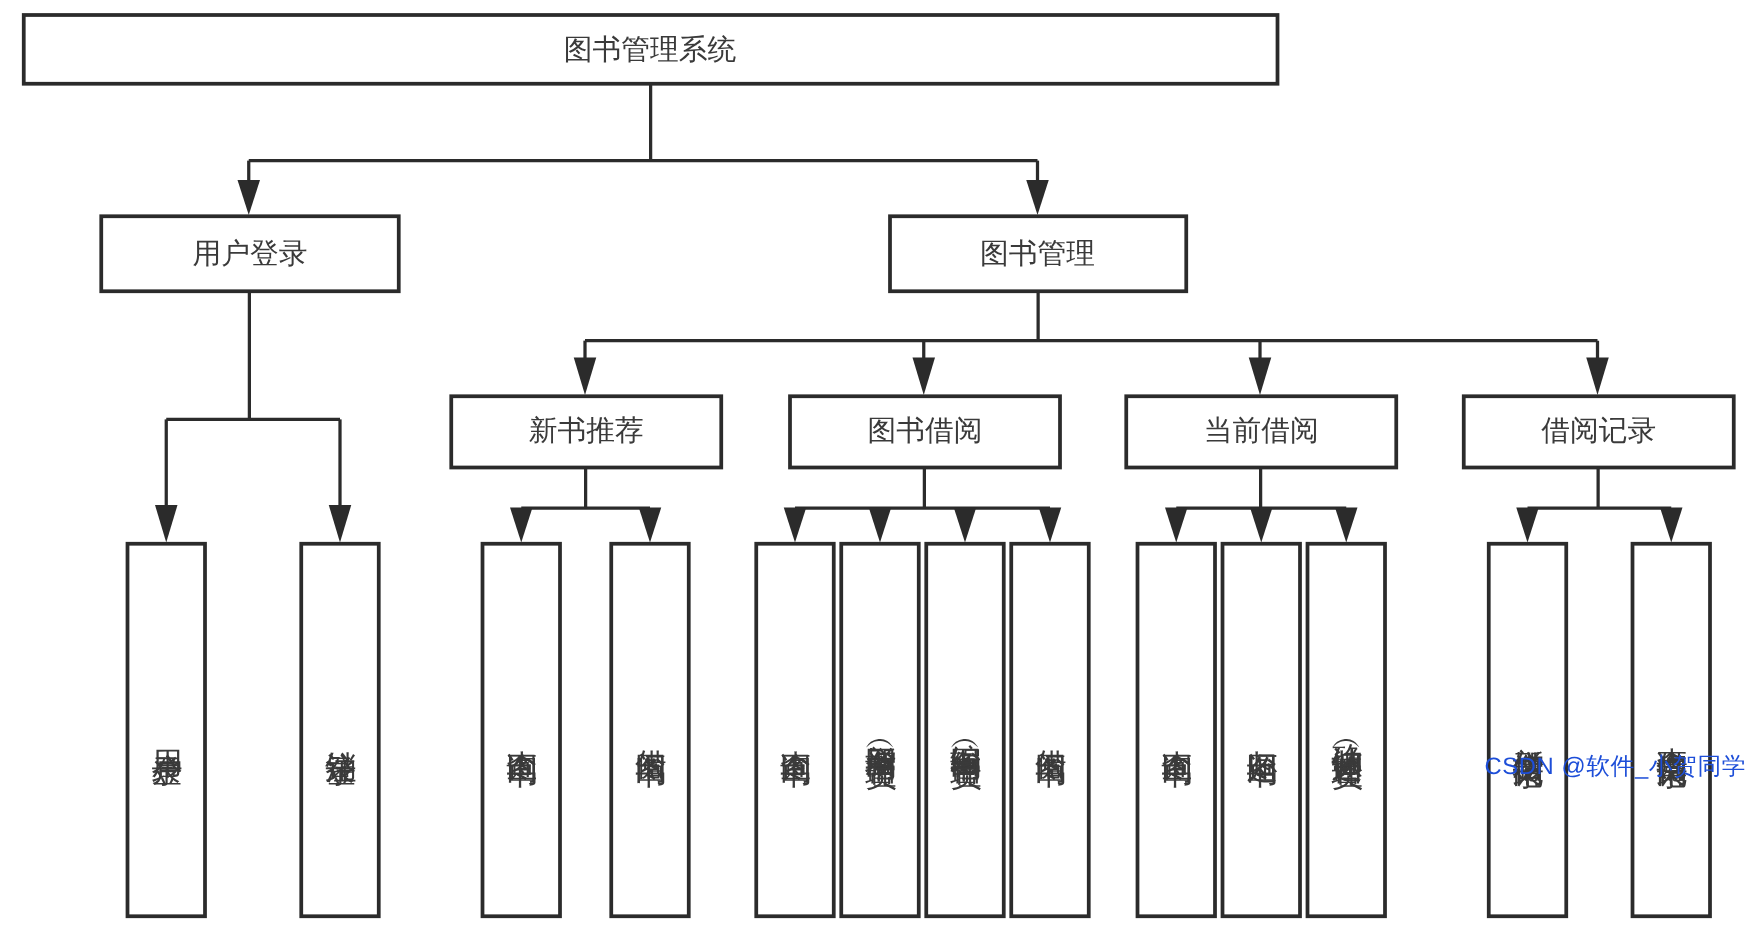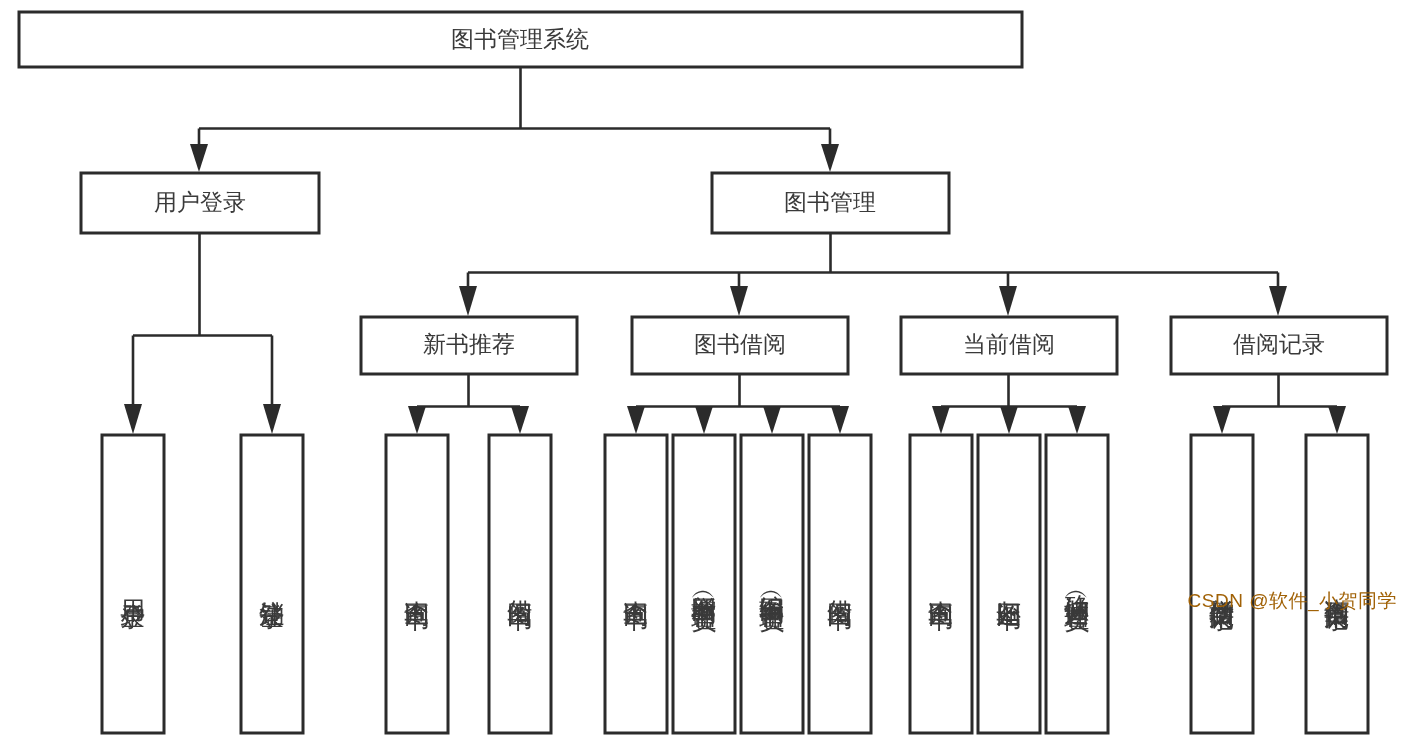--- a/index.html
+++ b/index.html
@@ -62,24 +62,24 @@
     letter-spacing: 2px;
     display: flex;
     align-items: center;
     justify-content: center;
     white-space: nowrap;
     user-select: none;
   }
   .watermark {
     position: absolute;
     right: 8px;
-    bottom: 24px;
+    bottom: 12px;
     font-family: "Liberation Sans", "DejaVu Sans", sans-serif;
     font-size: 19px;
-    color: #a16207;
+    color: #1d4ed8;
     letter-spacing: 0.5px;
     white-space: nowrap;
   }
 </style>
 </head>
 <body>
 
 <div id="diagram-root">
 
   <svg class="flow" viewBox="0 0 1405 747" xmlns="http://www.w3.org/2000/svg">

